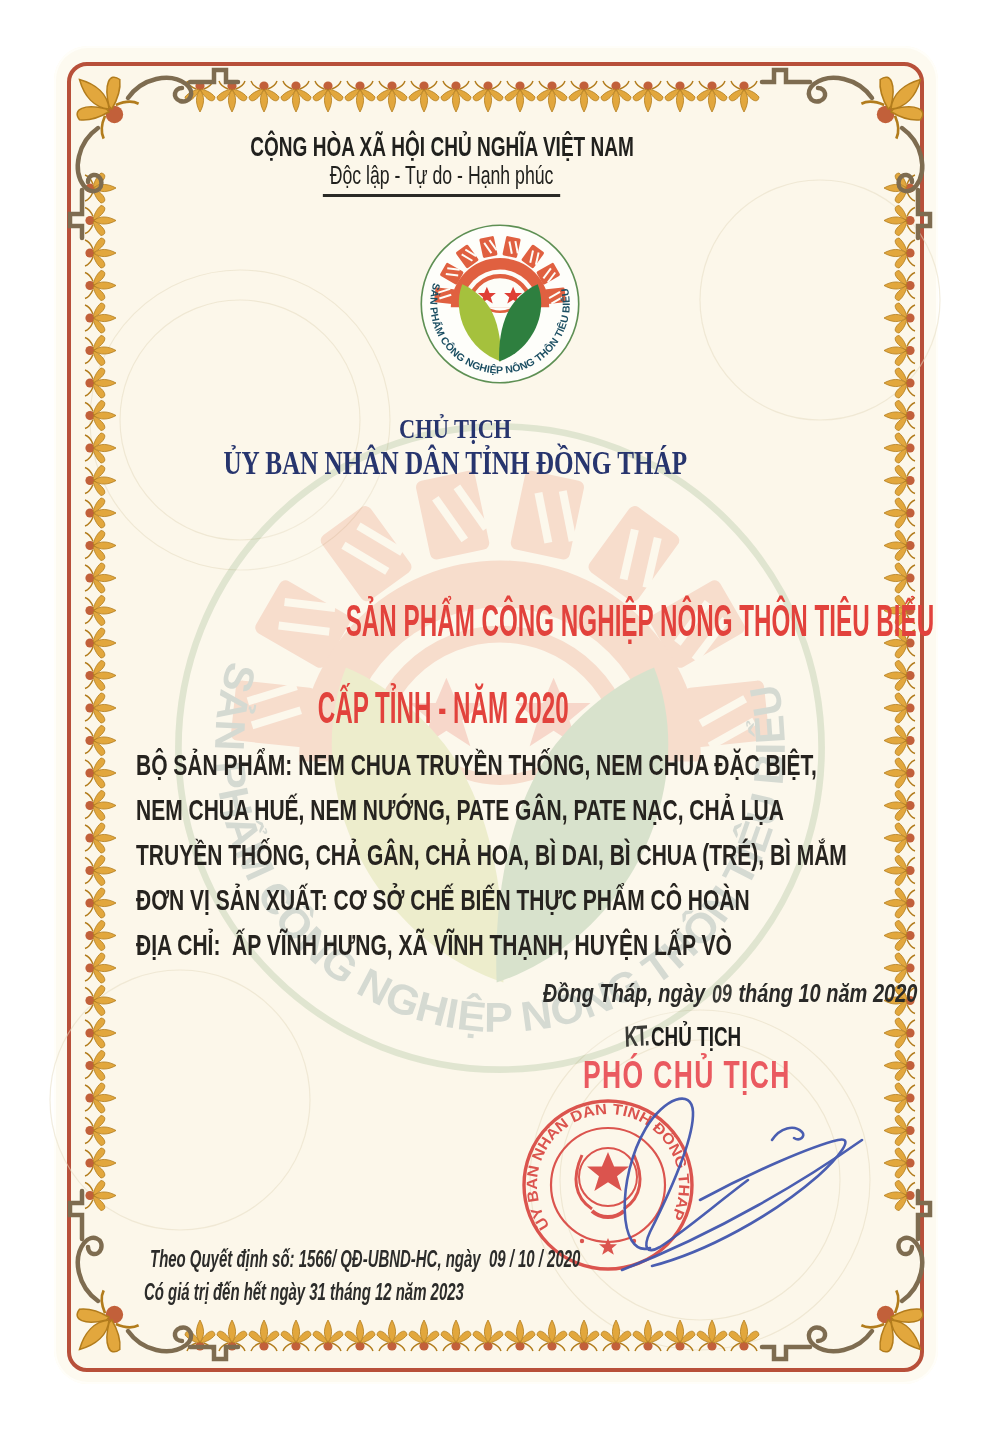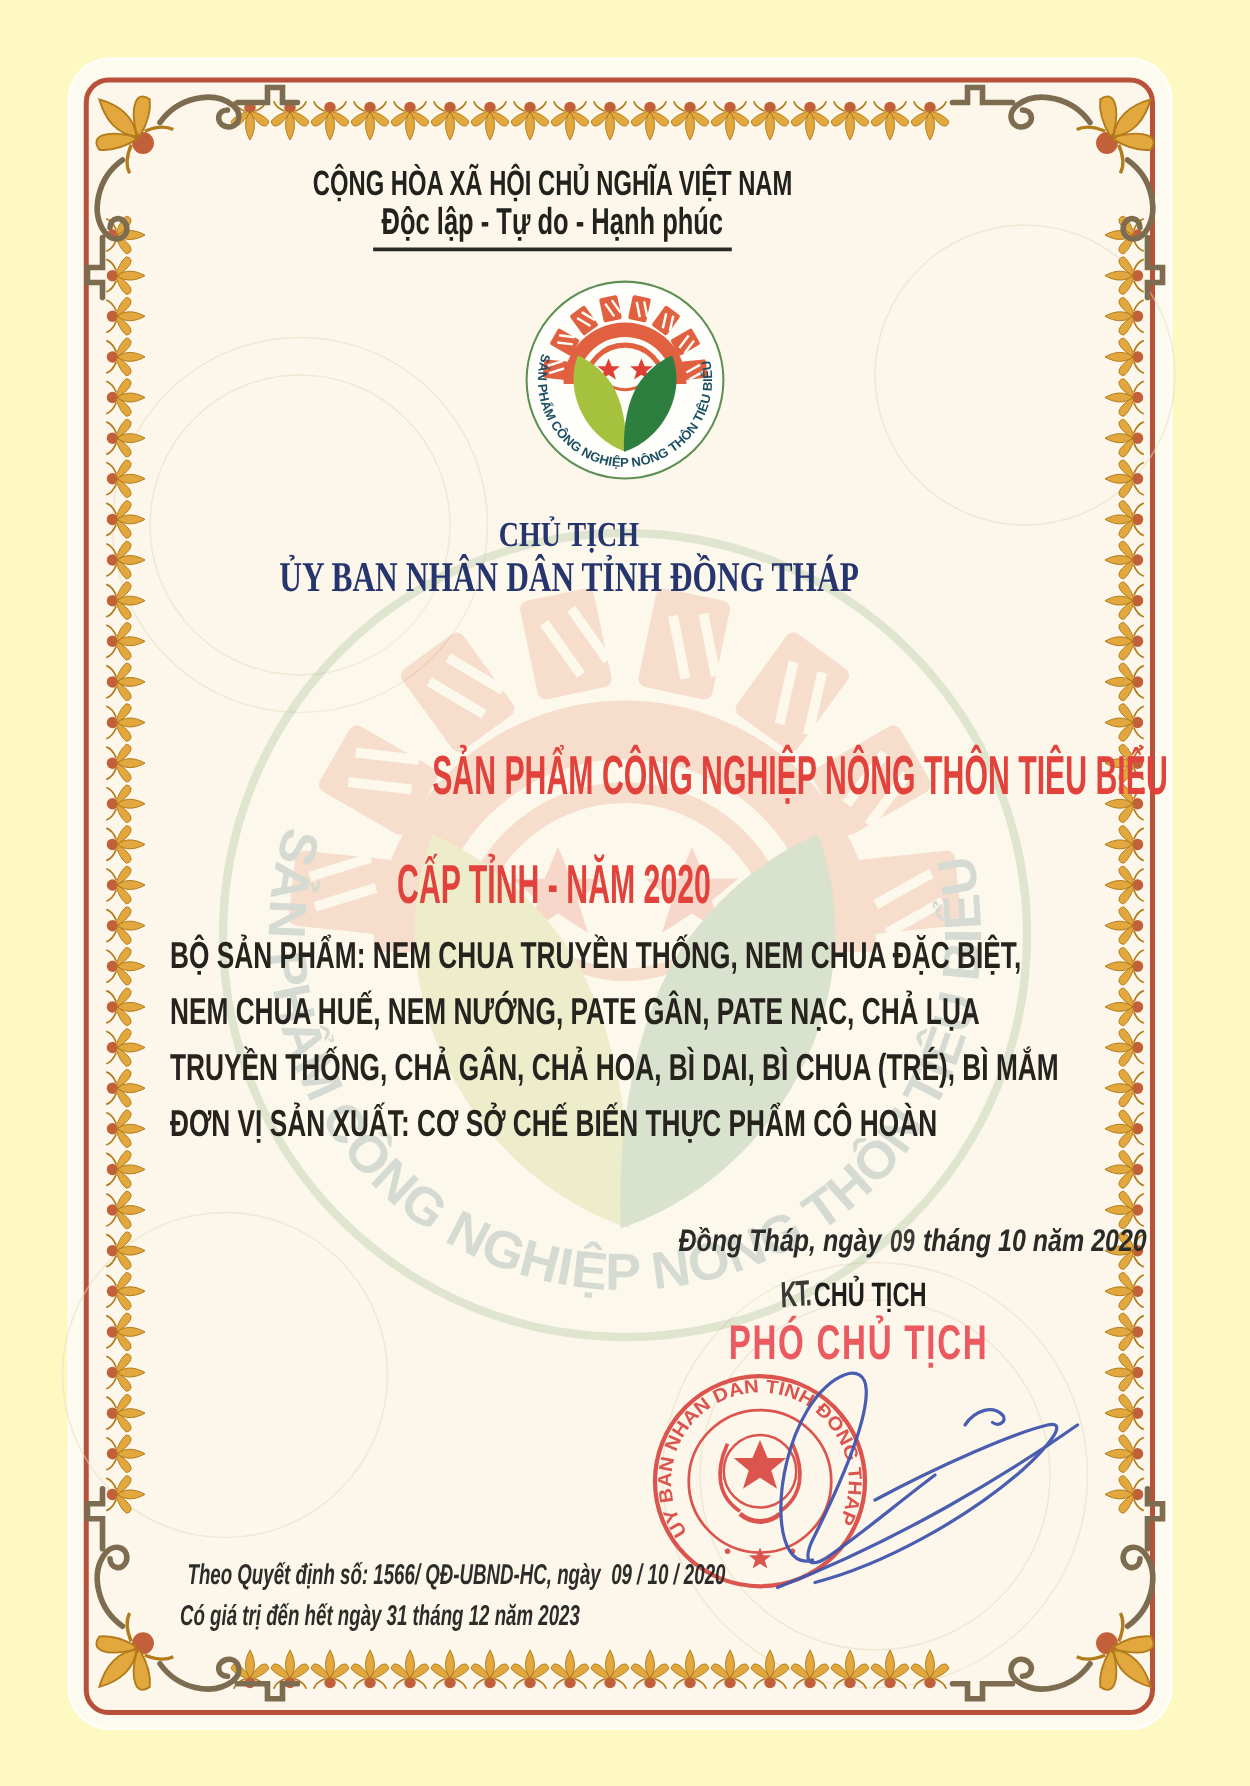--- a/index.html
+++ b/index.html
@@ -1,31 +1,31 @@
 <!DOCTYPE html>
 <html><head>
 <meta charset="utf-8">
 <style>
   html,body{margin:0;padding:0;background:#888;}
-  .stage{position:relative;width:1000px;height:1429px;background:#fef9c3;overflow:hidden;
+  .stage{position:relative;width:1000px;height:1429px;background:#ffffff;overflow:hidden;
          font-family:"Liberation Sans",sans-serif;}
   .paper{position:absolute;left:54px;top:46px;width:884px;height:1338px;background:#FDFAF0;
          border-radius:34px;box-shadow:inset 0 0 0 2px #fffef9;}
   .innerline{position:absolute;left:67px;top:62px;width:849px;height:1302px;border:4px solid #B8503A;
          border-radius:20px;background:#FCF7EA;}
   svg.layer{position:absolute;left:0;top:0;pointer-events:none;}
   .t{position:absolute;white-space:pre;line-height:1.1;}
   .t>span{display:inline-block;transform-origin:center center;}
   .tl>span{transform-origin:left center;}
   .ctr{text-align:center;}
   .sx55>span{transform:scaleX(.55);} .sx65>span{transform:scaleX(.65);}
   .sx68>span{transform:scaleX(.68);} .sx70>span{transform:scaleX(.70);} .sx74>span{transform:scaleX(.74);}
   .sx76>span{transform:scaleX(.76);} .sx80>span{transform:scaleX(.80);} .sx92>span{transform:scaleX(.92);}
   .motto1{top:132px;left:42px;width:800px;font-size:28px;font-weight:bold;color:#21211E;}
-  .motto2{top:161px;left:42px;width:800px;font-size:30px;font-weight:bold;color:#21211E;}
+  .motto2{top:161px;left:42px;width:800px;font-size:26px;font-weight:normal;color:#21211E;}
   .motto2 .ul{border-bottom:3px solid #2A2A26;padding:0 10px 4px 10px;}
   .issuer1{top:414px;left:55px;width:800px;font-family:"Liberation Serif",serif;font-size:28px;font-weight:bold;color:#27356E;}
   .issuer2{top:444px;left:55px;width:800px;font-family:"Liberation Serif",serif;font-size:34px;font-weight:bold;color:#27356E;}
   .title{top:496px;left:60px;width:800px;font-family:"Liberation Serif",serif;font-size:60px;font-weight:bold;
          letter-spacing:4px;color:#E5443E;}
   .sub1{top:597px;left:105px;width:800px;font-size:44px;font-weight:bold;color:#E2423C;}
   .sub2{top:644px;left:43px;width:800px;font-size:44px;font-weight:bold;color:#E2423C;margin-top:40px;}
   .bline{left:136px;font-size:30px;font-weight:bold;color:#26231F;}
   .dateline{top:980px;left:496px;width:380px;font-size:25px;font-weight:bold;font-style:italic;color:#2A2A28;}
   .hand{display:inline-block;transform:rotate(-3deg) scaleX(.9);font-weight:900;color:#3A3A36;}
@@ -239,20 +239,21 @@
   <div class="t ctr issuer1 sx80 z3"><span>CHỦ TỊCH</span></div>
   <div class="t ctr issuer2 sx74 z3"><span>ỦY BAN NHÂN DÂN TỈNH ĐỒNG THÁP</span></div>
 
   <div class="t ctr sub1 sx55 z3"><span>SẢN PHẨM CÔNG NGHIỆP NÔNG THÔN TIÊU BIỂU</span></div>
   <div class="t ctr sub2 sx55 z3"><span>CẤP TỈNH - NĂM 2020</span></div>
 
   <div class="t tl bline sx70 z3" style="top:748px"><span>BỘ SẢN PHẨM: NEM CHUA TRUYỀN THỐNG, NEM CHUA ĐẶC BIỆT,</span></div>
   <div class="t tl bline sx70 z3" style="top:793px"><span>NEM CHUA HUẾ, NEM NƯỚNG, PATE GÂN, PATE NẠC, CHẢ LỤA</span></div>
   <div class="t tl bline sx70 z3" style="top:838px"><span>TRUYỀN THỐNG, CHẢ GÂN, CHẢ HOA, BÌ DAI, BÌ CHUA (TRÉ), BÌ MẮM</span></div>
   <div class="t tl bline sx70 z3" style="top:883px"><span>ĐƠN VỊ SẢN XUẤT: CƠ SỞ CHẾ BIẾN THỰC PHẨM CÔ HOÀN</span></div>
+  <div class="t tl bline sx70 z3" style="top:928px"><span>ĐỊA CHỈ:  ẤP VĨNH HƯNG, XÃ VĨNH THẠNH, HUYỆN LẤP VÒ</span></div>
 
   <div class="t ctr dateline sx80 z3"><span><span>Đồng Tháp, ngày</span> <span class="hand">09</span> <span>tháng 10</span> <span>năm 2020</span></span></div>
   <div class="t ctr kt sx70 z3"><span><span class="hand">KT.</span><span>CHỦ TỊCH</span></span></div>
   <div class="t ctr deputy sx68 z3"><span>PHÓ CHỦ TỊCH</span></div>
 
   <svg class="layer z3" style="left:508px;top:1085px;opacity:.9" width="200" height="200" viewBox="0 0 200 200">
     <g stroke="#D8433E" fill="none">
       <circle cx="100" cy="100" r="84" stroke-width="3.4"></circle>
       <circle cx="100" cy="100" r="57" stroke-width="2.2"></circle>
       <circle cx="100" cy="92" r="29" stroke-width="2"></circle>

